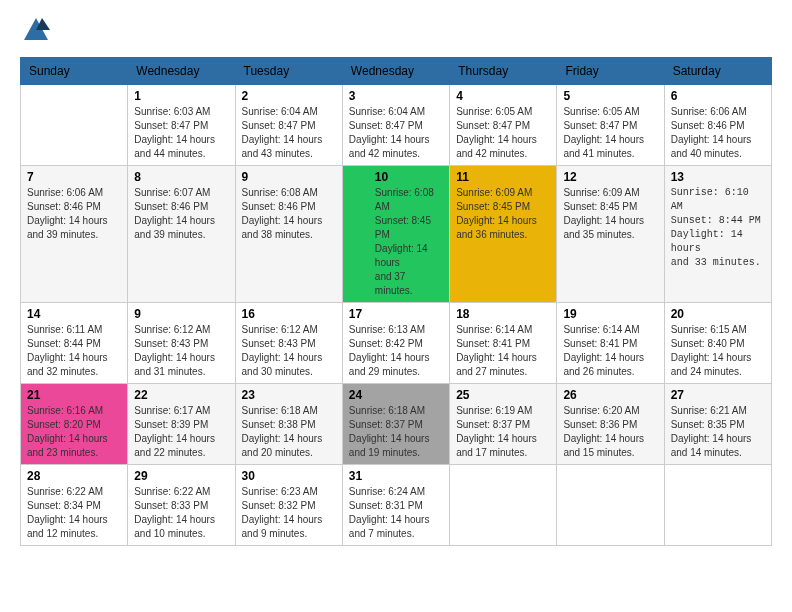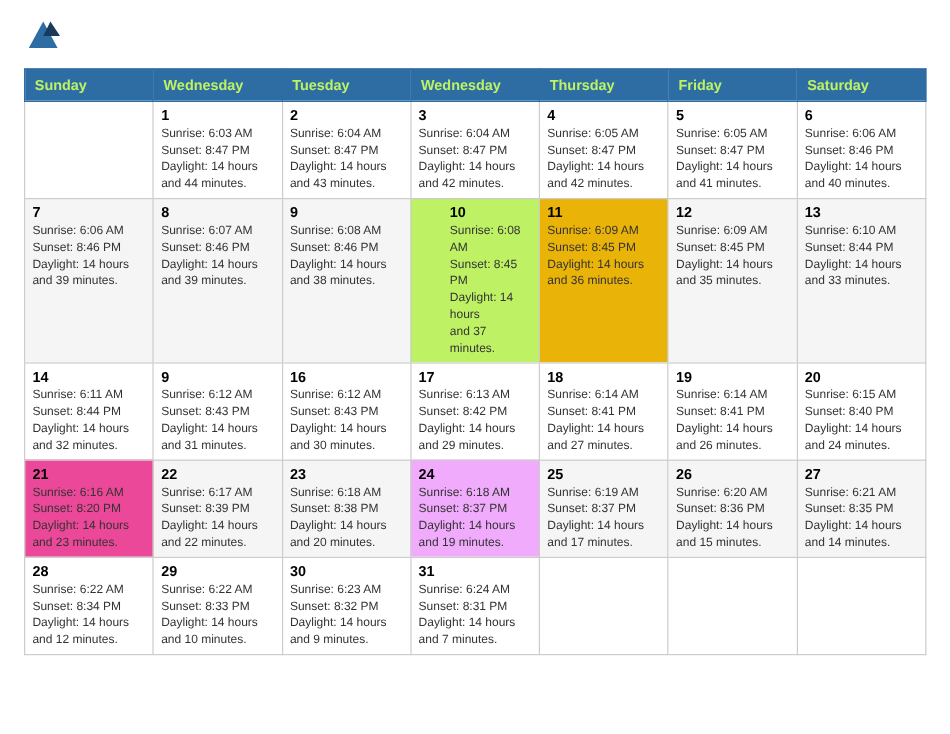--- a/index.html
+++ b/index.html
@@ -46,25 +46,25 @@
       color: #333;
       margin-top: 2px;
     }
     .calendar {
       width: 100%;
       border-collapse: collapse;
       font-size: 11px;
     }
     .calendar th {
       background: #2e6da4;
-      color: #bef264;
+      color: #000000;
       text-align: left;
       padding: 6px 8px;
       font-size: 12px;
-      font-weight: bold;
+      font-weight: normal;
       border: 1px solid #2e6da4;
     }
     .calendar td {
       border: 1px solid #ccc;
       vertical-align: top;
       padding: 4px 6px;
       width: 107px;
       min-height: 80px;
       background: #fff;
     }
@@ -182,21 +182,21 @@
 Daylight: 14 hours
 and 39 minutes.</div>
         </td>
         <td style="background: rgb(245, 245, 245);">
           <div class="day-num">9</div>
           <div class="day-info" style="white-space: pre-line;">Sunrise: 6:08 AM
 Sunset: 8:46 PM
 Daylight: 14 hours
 and 38 minutes.</div>
         </td>
-        <td style="background: #bef264; padding-left: 32px;">
+        <td style="background: #22c55e; padding-left: 32px;">
           <div class="day-num">10</div>
           <div class="day-info" style="white-space: pre-line;">Sunrise: 6:08 AM
 Sunset: 8:45 PM
 Daylight: 14 hours
 and 37 minutes.</div>
         </td>
         <td style="background: #eab308;">
           <div class="day-num">11</div>
           <div class="day-info" style="white-space: pre-line;">Sunrise: 6:09 AM
 Sunset: 8:45 PM
@@ -205,21 +205,21 @@
         </td>
         <td style="background: rgb(245, 245, 245); margin-left: 16px;">
           <div class="day-num">12</div>
           <div class="day-info" style="white-space: pre-line;">Sunrise: 6:09 AM
 Sunset: 8:45 PM
 Daylight: 14 hours
 and 35 minutes.</div>
         </td>
         <td style="background: rgb(245, 245, 245);">
           <div class="day-num">13</div>
-          <div class="day-info" style="white-space: pre-line;">Sunrise: 6:10 AM
+          <div class="day-info" style="white-space: pre-line; font-family: Liberation Mono, monospace;">Sunrise: 6:10 AM
 Sunset: 8:44 PM
 Daylight: 14 hours
 and 33 minutes.</div>
         </td>
       </tr>
       <tr>
         <td>
           <div class="day-num">14</div>
           <div class="day-info" style="white-space: pre-line;">Sunrise: 6:11 AM
 Sunset: 8:44 PM
@@ -284,21 +284,21 @@
 Daylight: 14 hours
 and 22 minutes.</div>
         </td>
         <td style="background: rgb(245, 245, 245);">
           <div class="day-num">23</div>
           <div class="day-info" style="white-space: pre-line;">Sunrise: 6:18 AM
 Sunset: 8:38 PM
 Daylight: 14 hours
 and 20 minutes.</div>
         </td>
-        <td style="background: #f0abfc;">
+        <td style="background: #a3a3a3;">
           <div class="day-num">24</div>
           <div class="day-info" style="white-space: pre-line;">Sunrise: 6:18 AM
 Sunset: 8:37 PM
 Daylight: 14 hours
 and 19 minutes.</div>
         </td>
         <td style="background: rgb(245, 245, 245);">
           <div class="day-num">25</div>
           <div class="day-info" style="white-space: pre-line;">Sunrise: 6:19 AM
 Sunset: 8:37 PM

